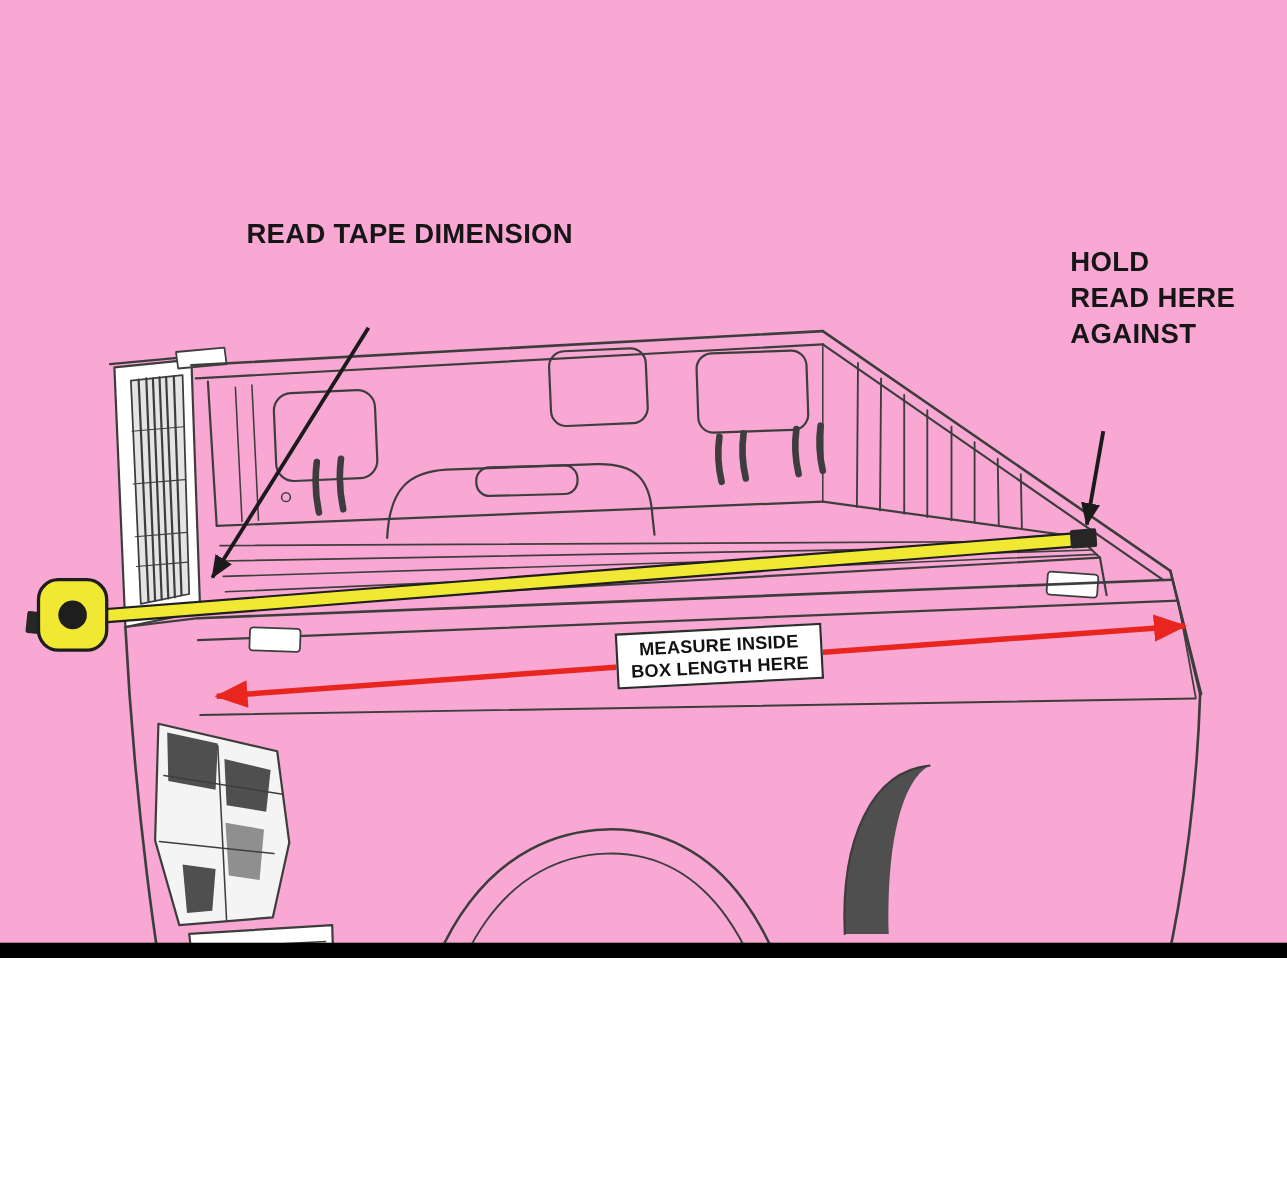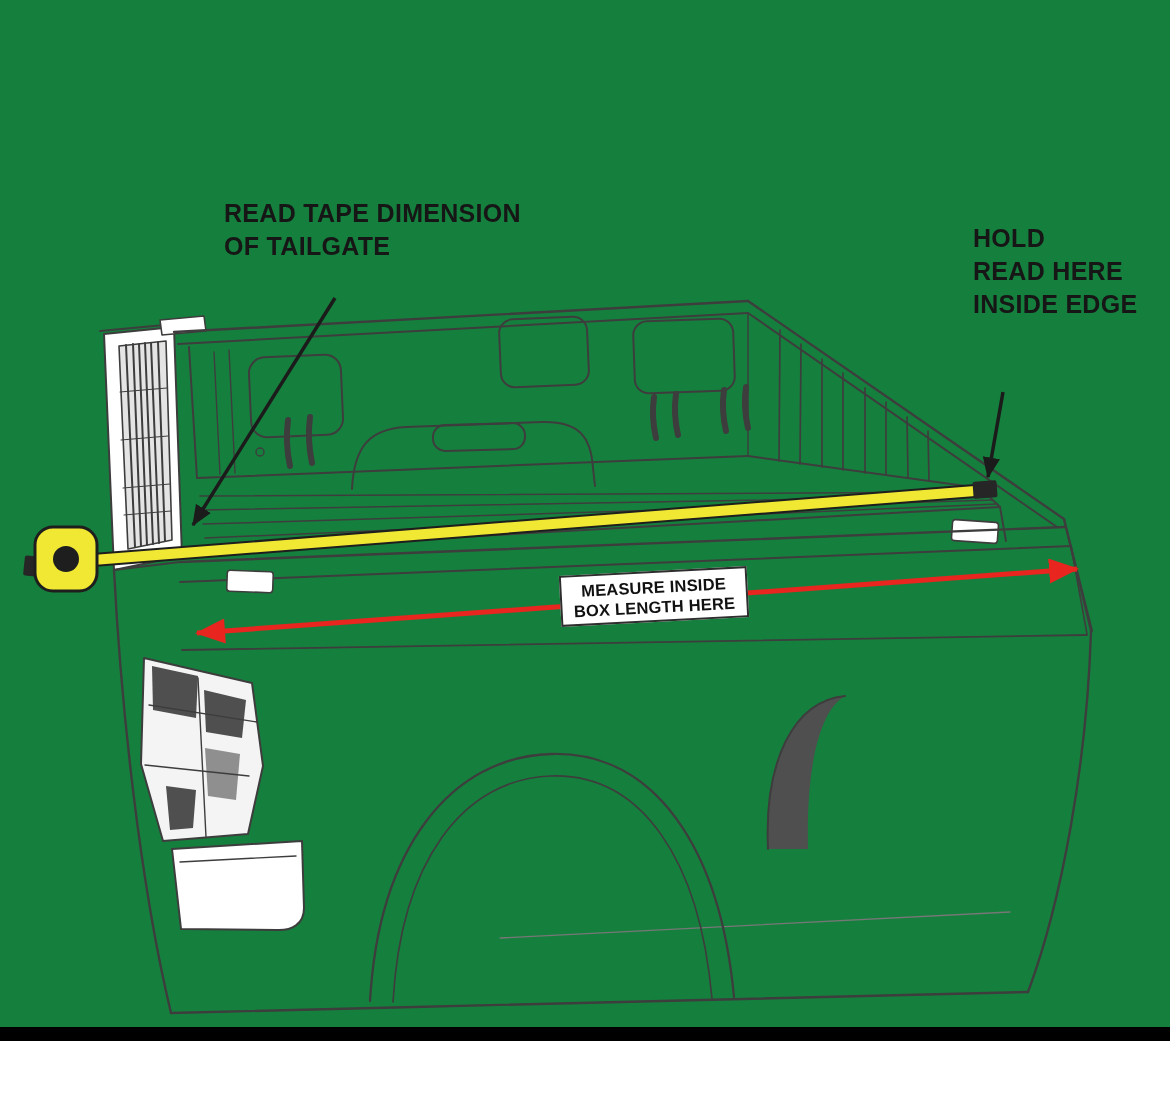--- a/index.html
+++ b/index.html
@@ -1,16 +1,16 @@
 <!DOCTYPE html>
 <html><head>
 <meta charset="utf-8">
 <style>
   html,body{margin:0;padding:0;background:#fff;}
-  .stage{position:relative;width:1170px;height:1041px;background:#15803d;overflow:hidden;
+  .stage{position:relative;width:1170px;height:871px;background:#f9a8d4;overflow:hidden;
          font-family:"Liberation Sans",sans-serif;}
   svg.diagram{position:absolute;left:0;top:0;width:1170px;height:1093px;}
   .anno{position:absolute;font-weight:700;color:#161616;}
   .anno .ln{white-space:nowrap;}
   #label-read{left:224px;top:197px;font-size:25px;line-height:33px;letter-spacing:.3px;}
   #label-hold{left:929px;top:222px;font-size:25px;line-height:33px;letter-spacing:.3px;margin-left:44px;}
   #measure-box{position:absolute;left:560px;top:571px;width:184px;height:47px;background:#fff;
          border:2px solid #2e2e2e;display:flex;flex-direction:column;align-items:center;
          justify-content:center;font-size:16.5px;font-weight:700;line-height:20px;
          transform:rotate(-3deg);letter-spacing:.2px;color:#111;text-align:center;}
@@ -157,27 +157,26 @@
       <rect x="35" y="527" width="62" height="64" rx="18" fill="#F0E832" stroke="#1e1e1e" stroke-width="3"></rect>
       <circle cx="66" cy="559" r="13" fill="#1e1e1e"></circle>
     </g>
 
     <line x1="335" y1="298" x2="193" y2="525" stroke="#1b1b1b" stroke-width="3.5" marker-end="url(#arrowB)"></line>
     <line x1="1003" y1="392" x2="988" y2="477" stroke="#1b1b1b" stroke-width="3.5" marker-end="url(#arrowB)"></line>
   </svg>
 
   <div id="label-read" class="anno">
     <div class="ln">READ TAPE DIMENSION</div>
-    <div class="ln">OF TAILGATE</div>
   </div>
 
   <div id="label-hold" class="anno">
     <div class="ln">HOLD</div>
     <div class="ln">READ HERE</div>
-    <div class="ln">INSIDE EDGE</div>
+    <div class="ln">AGAINST</div>
   </div>
 
   <div id="measure-box">
     <div class="ln">MEASURE INSIDE</div>
     <div class="ln">BOX LENGTH HERE</div>
   </div>
 
   <div class="footer-bar"></div>
 </div>
 

